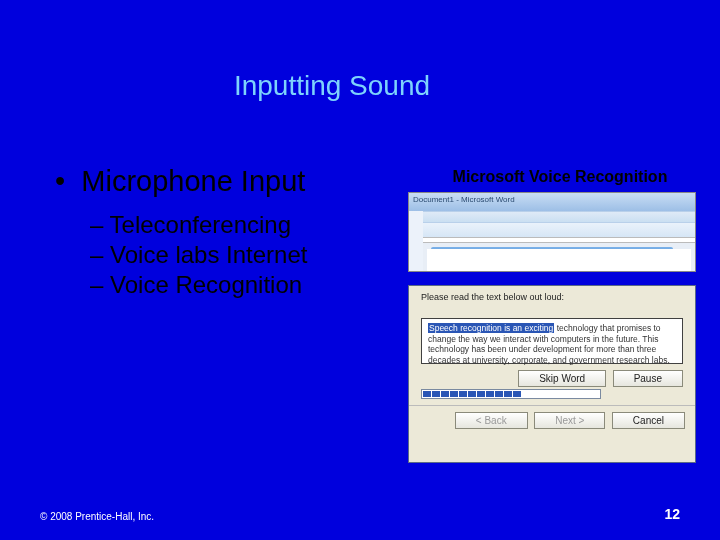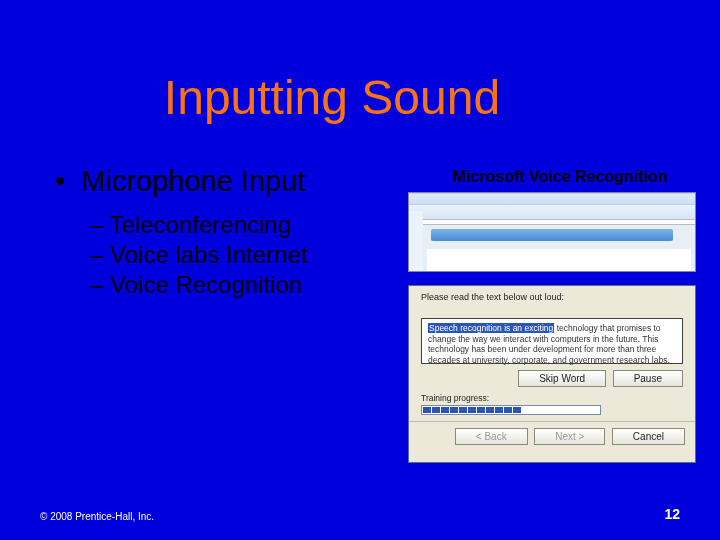--- a/index.html
+++ b/index.html
@@ -5,21 +5,21 @@
   * { box-sizing: border-box; margin: 0; padding: 0; }
   body {
     width: 720px; height: 540px;
     background: #0000dd;
     font-family: Arial, sans-serif;
     position: relative;
     overflow: hidden;
   }
   .title {
     position: absolute; top: 70px; left: 0; width: 664px;
-    text-align: center; color: #f97316; font-size: 48px;
+    text-align: center; color: #7dd3fc; font-size: 28px;
   }
   .bullet-main {
     position: absolute; top: 165px; left: 55px;
     color: #000; font-size: 29px;
   }
   .sub-bullets {
     position: absolute; top: 210px; left: 90px;
     color: #000; font-size: 24px; line-height: 1.25;
   }
   .img-label {
@@ -86,39 +86,39 @@
 
 <div class="sub-bullets">
   – <span>Teleconferencing</span><br>
   – <span>Voice labs Internet</span><br>
   – <span>Voice Recognition</span>
 </div>
 
 <div class="img-label">Microsoft Voice Recognition</div>
 
 <div class="word-shot">
+  <div class="word-title">Document1 - Microsoft Word</div>
   <div class="word-menu"></div>
   <div class="word-tool"></div>
   <div class="word-ruler"></div>
   <div class="word-margin"></div>
   <div class="word-speechbar"></div>
   <div class="word-body"></div>
 </div>
 
 <div class="wiz">
   <div class="wiz-body">
     <div class="wiz-instr">Please read the text below out loud:</div>
     <div class="wiz-textbox">
       <span class="hl">Speech recognition is an exciting</span><span> technology that promises to change the way we interact with computers in the future. This technology has been under development for more than three decades at university, corporate, and government research labs.</span>
     </div>
     <div class="wiz-midbtns">
       <span class="btn">Skip Word</span>
       <span class="btn">Pause</span>
     </div>
-    <div class="wiz-progress-label">Training progress:</div>
     <div class="wiz-progress">
       <div class="wiz-seg"></div>
         <div class="wiz-seg"></div>
         <div class="wiz-seg"></div>
         <div class="wiz-seg"></div>
         <div class="wiz-seg"></div>
         <div class="wiz-seg"></div>
         <div class="wiz-seg"></div>
         <div class="wiz-seg"></div>
         <div class="wiz-seg"></div>

